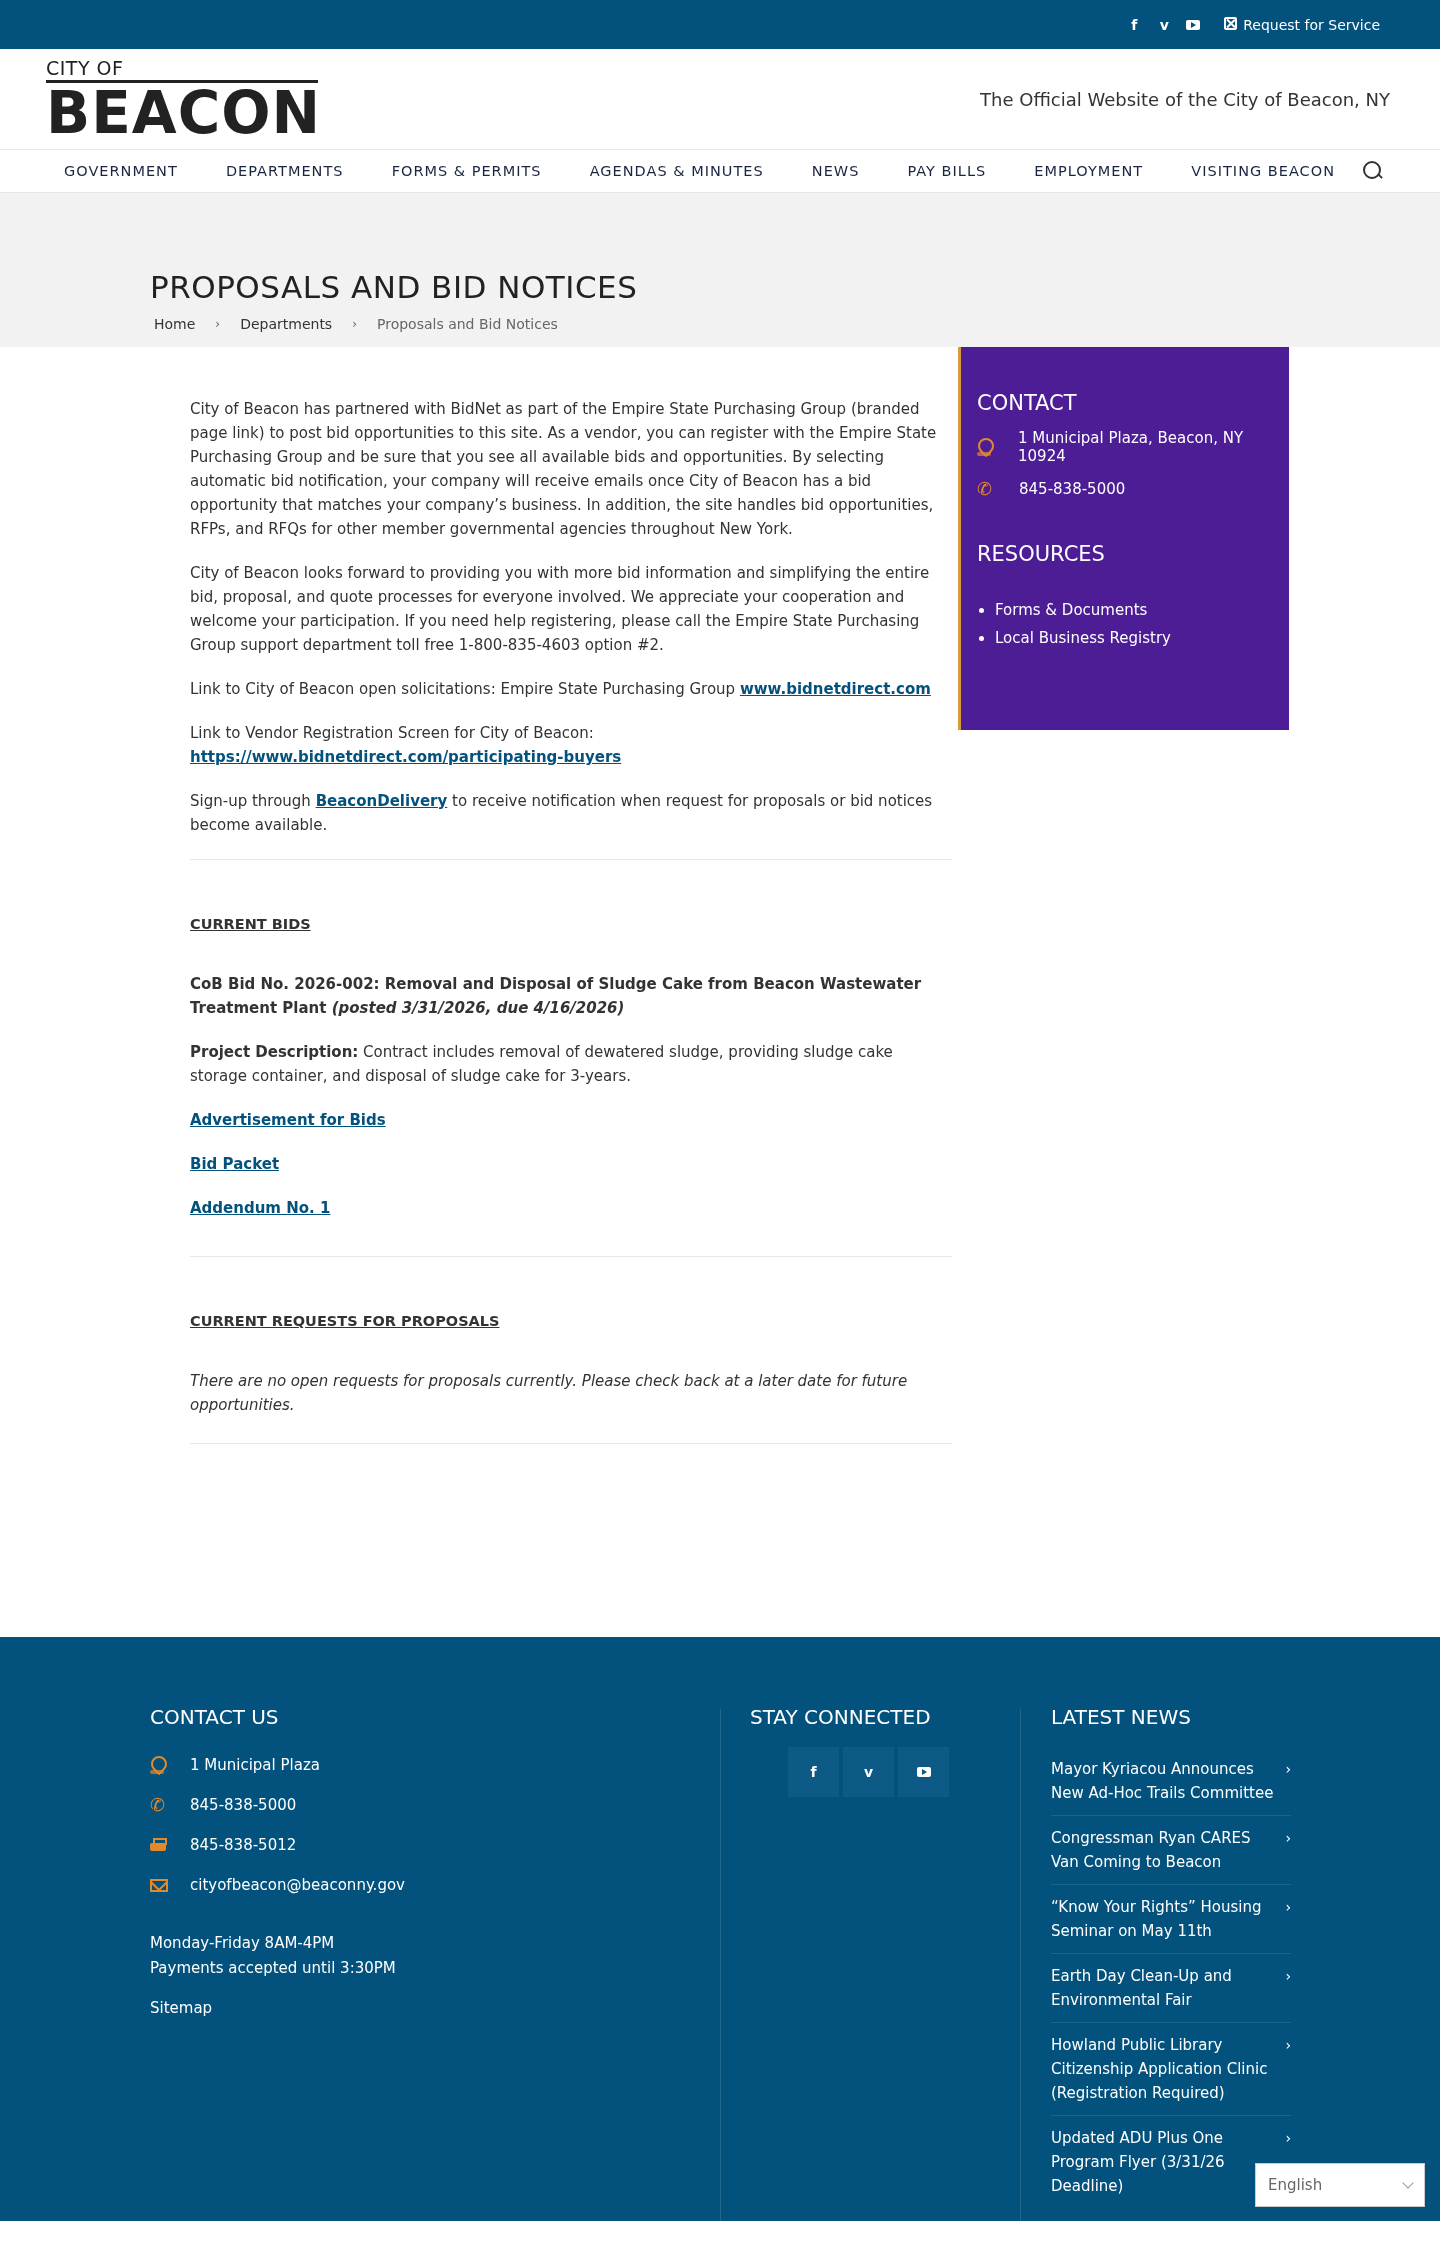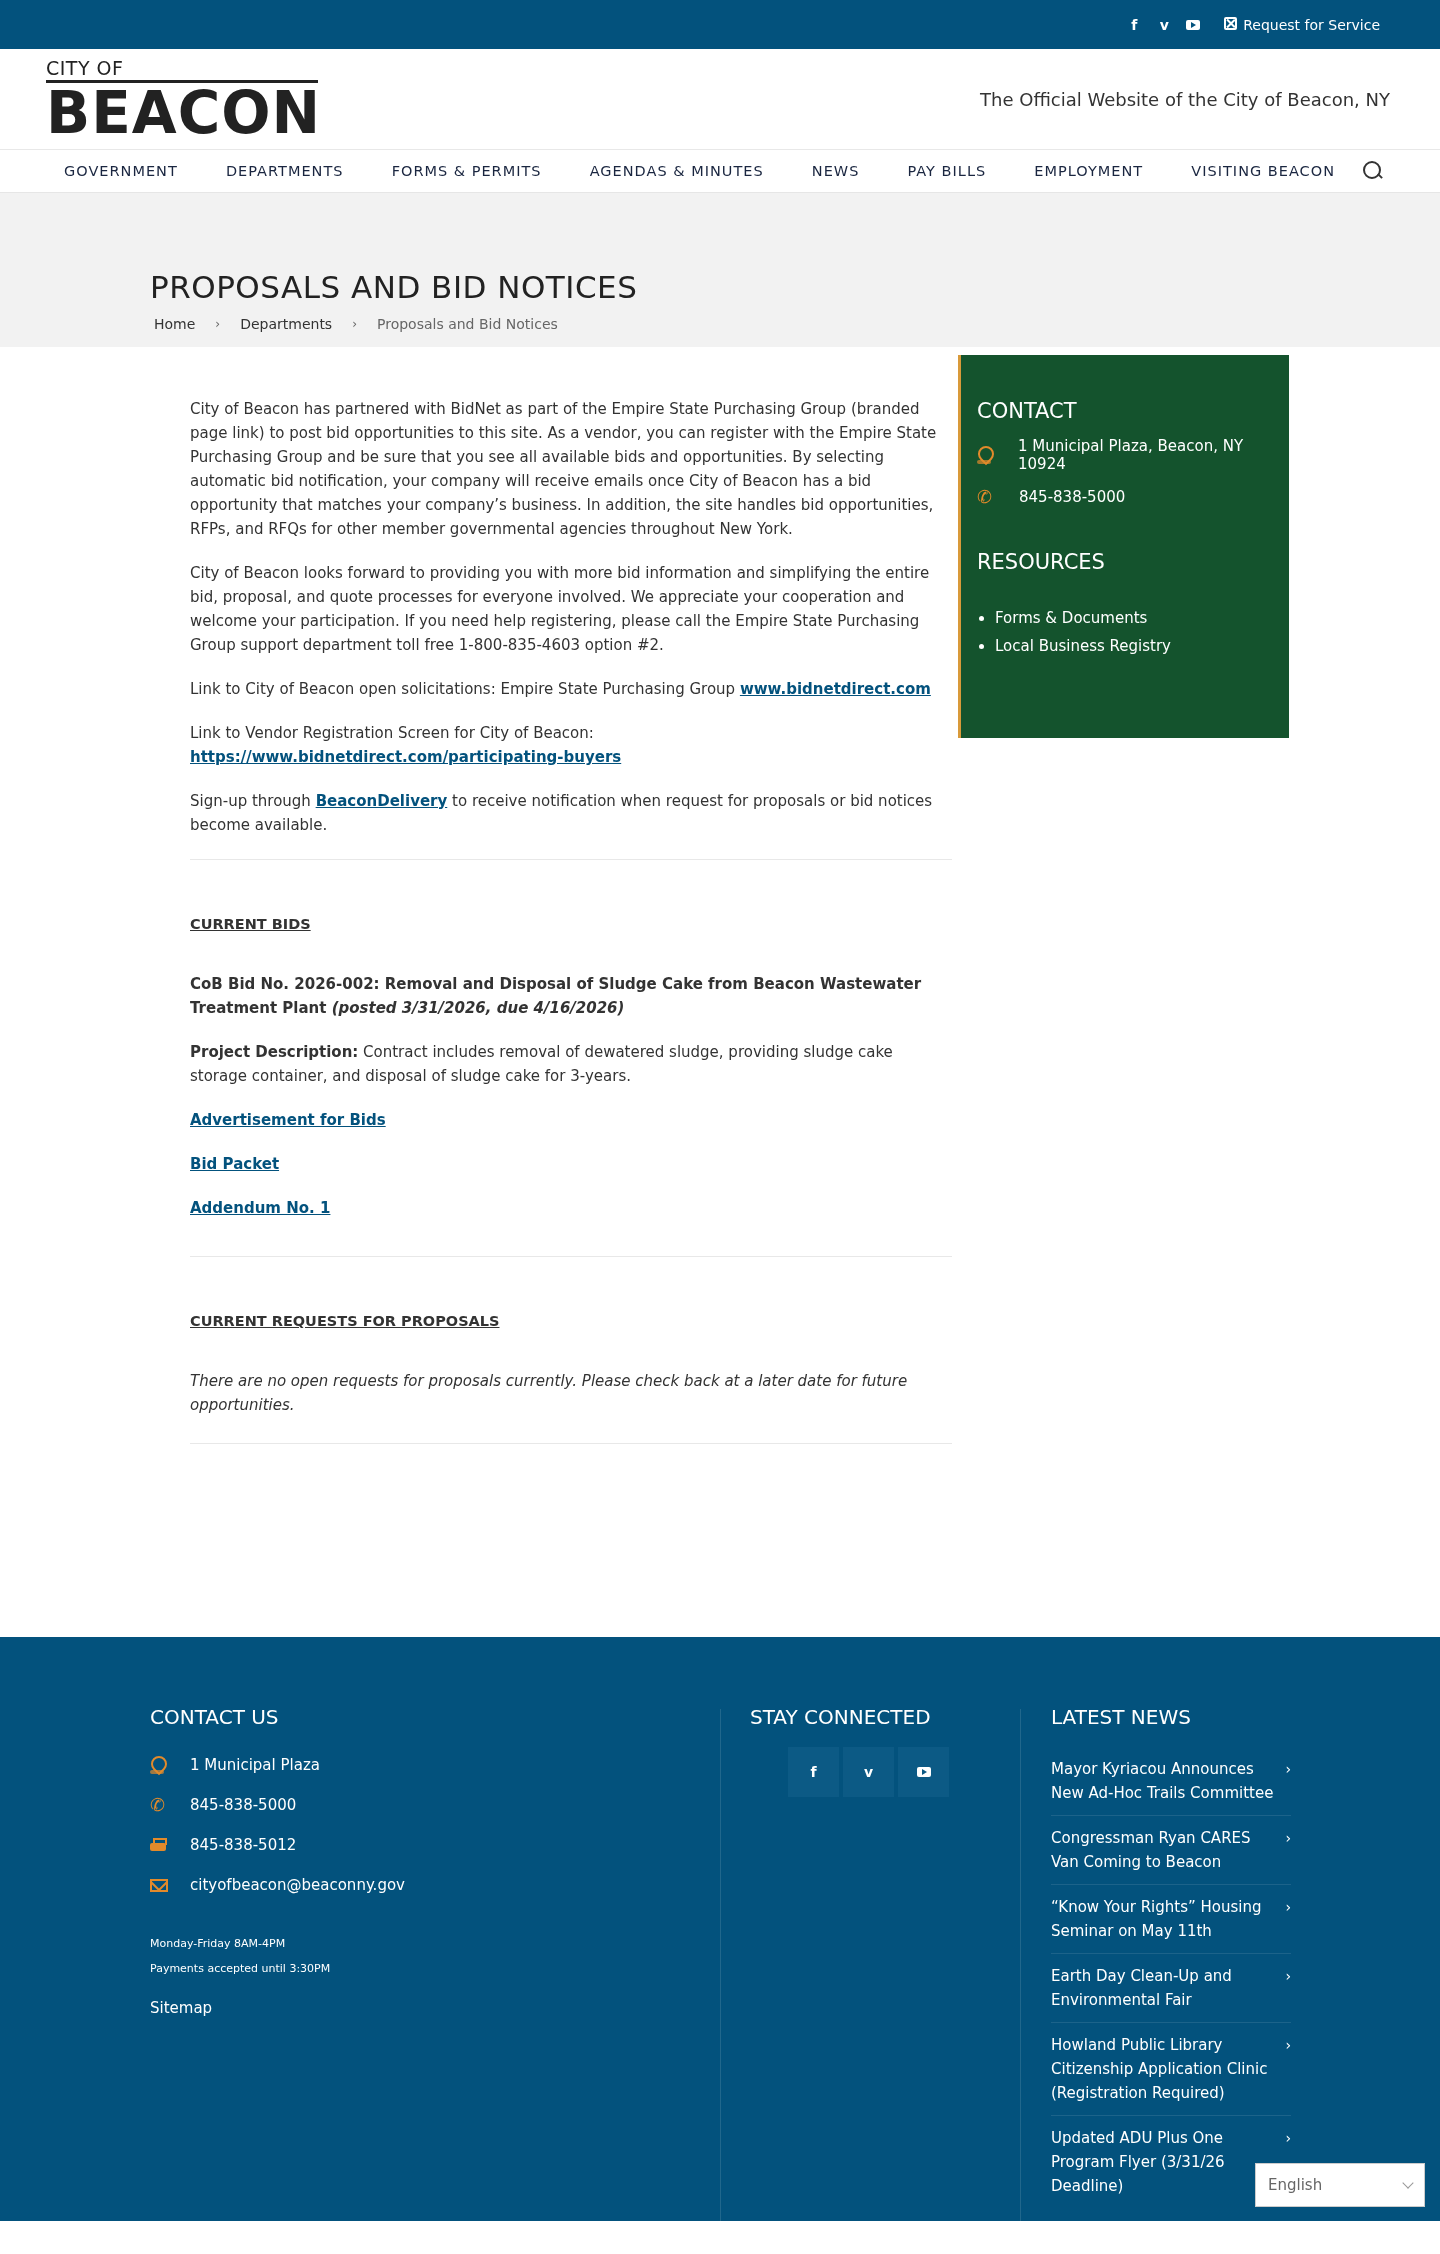--- a/index.html
+++ b/index.html
@@ -48,21 +48,21 @@
   .main { position: absolute; left: 190px; top: 50px; width: 762px; font-size: 15px; line-height: 24px; color: #333; }
   .main p { margin-bottom: 20px; }
   .main a.link { color: #03527d; text-decoration: underline; font-weight: bold; }
   .main hr { border: none; border-top: 1px solid #e8e8e8; margin: 22px 0 0; }
   .section-h { font-weight: bold; text-decoration: underline; margin-top: 52px; margin-bottom: 36px; font-size: 14.5px; color: #333; }
   .bid-title { font-weight: bold; }
   .bid-title em { font-weight: bold; font-style: italic; }
   .doc-link { margin-bottom: 20px; }
   .empty-note { font-style: italic; }
 
-  .sidebar { position: absolute; left: 958px; top: 8px; width: 331px; height: 383px; background: #14532d; border-left: 3px solid #d99a3a; padding: 44px 0 0 16px; color: #fff; }
+  .sidebar { position: absolute; left: 958px; top: 0; width: 331px; height: 383px; background: #4c1d95; border-left: 3px solid #d99a3a; padding: 44px 0 0 16px; color: #fff; }
   .sidebar h3 { font-size: 21px; font-weight: normal; letter-spacing: 0; margin-bottom: 14px; }
   .sidebar .row { display: flex; align-items: center; font-size: 15px; margin-bottom: 15px; }
   .sidebar .row .ic { width: 42px; display: flex; align-items: center; }
   .sidebar .res-h { margin-top: 44px; margin-bottom: 30px; }
   .sidebar ul { padding-left: 18px; font-size: 15px; line-height: 28px; }
 
   
   .pin { width: 14px; height: 18px; position: relative; display: inline-block; }
   .pin::before { content: ""; position: absolute; left: 1px; top: 0; width: 12px; height: 12px; border: 2.5px solid #e28a2b; border-radius: 50% 50% 50% 0; transform: rotate(-45deg); }
   .pin::after { content: ""; position: absolute; left: 0; bottom: 0; width: 14px; height: 4px; background: #e28a2b; border-radius: 2px; opacity: 0.7; }
@@ -72,21 +72,21 @@
   .printer::after { content: ""; position: absolute; left: 0; top: 5px; width: 16px; height: 8px; background: #e28a2b; border-radius: 2px; }
   .mail { width: 18px; height: 13px; border: 2px solid #e28a2b; position: relative; display: inline-block; }
   .mail::before { content: ""; position: absolute; left: 1px; top: -4px; width: 10px; height: 10px; border-right: 2px solid #e28a2b; border-bottom: 2px solid #e28a2b; transform: rotate(45deg); }
 
   
   .footer { background: #03527d; color: #fff; height: 584px; position: relative; }
   .f-contact { position: absolute; left: 150px; top: 68px; width: 400px; }
   .f-contact h3, .f-connect h3, .f-news h3 { font-weight: normal; font-size: 20px; letter-spacing: 0; margin-bottom: 16px; }
   .f-row { display: flex; align-items: center; font-size: 15px; height: 40px; }
   .f-row .ic { width: 40px; display: flex; align-items: center; }
-  .f-hours { margin-top: 26px; font-size: 11px; line-height: 25px; }
+  .f-hours { margin-top: 26px; font-size: 15px; line-height: 25px; }
   .f-sitemap { margin-top: 18px; font-size: 15px; }
   .vdiv { position: absolute; top: 72px; width: 1px; height: 515px; background: rgba(255,255,255,0.12); }
   .f-connect { position: absolute; left: 750px; top: 68px; }
   .f-connect .icons { display: flex; gap: 4px; margin-left: 38px; margin-top: 18px; }
   .f-connect .icons div { width: 51px; height: 50px; background: #0c5a85; display: flex; align-items: center; justify-content: center; font-weight: bold; font-size: 14px; color: #fff; }
   .f-connect .yt2 { width: 14px; height: 10px; background: #fff; border-radius: 2px; position: relative; }
   .f-connect .yt2::after { content: ""; position: absolute; left: 5px; top: 2px; border-left: 5px solid #0c5a85; border-top: 3px solid transparent; border-bottom: 3px solid transparent; }
   .f-news { position: absolute; left: 1051px; top: 68px; width: 240px; }
   .f-news h3 { margin-bottom: 28px; }
   .news-item { display: flex; justify-content: space-between; font-size: 15px; line-height: 24px; padding: 0 0 10px; margin-bottom: 10px; border-bottom: 1px solid rgba(255,255,255,0.1); }

